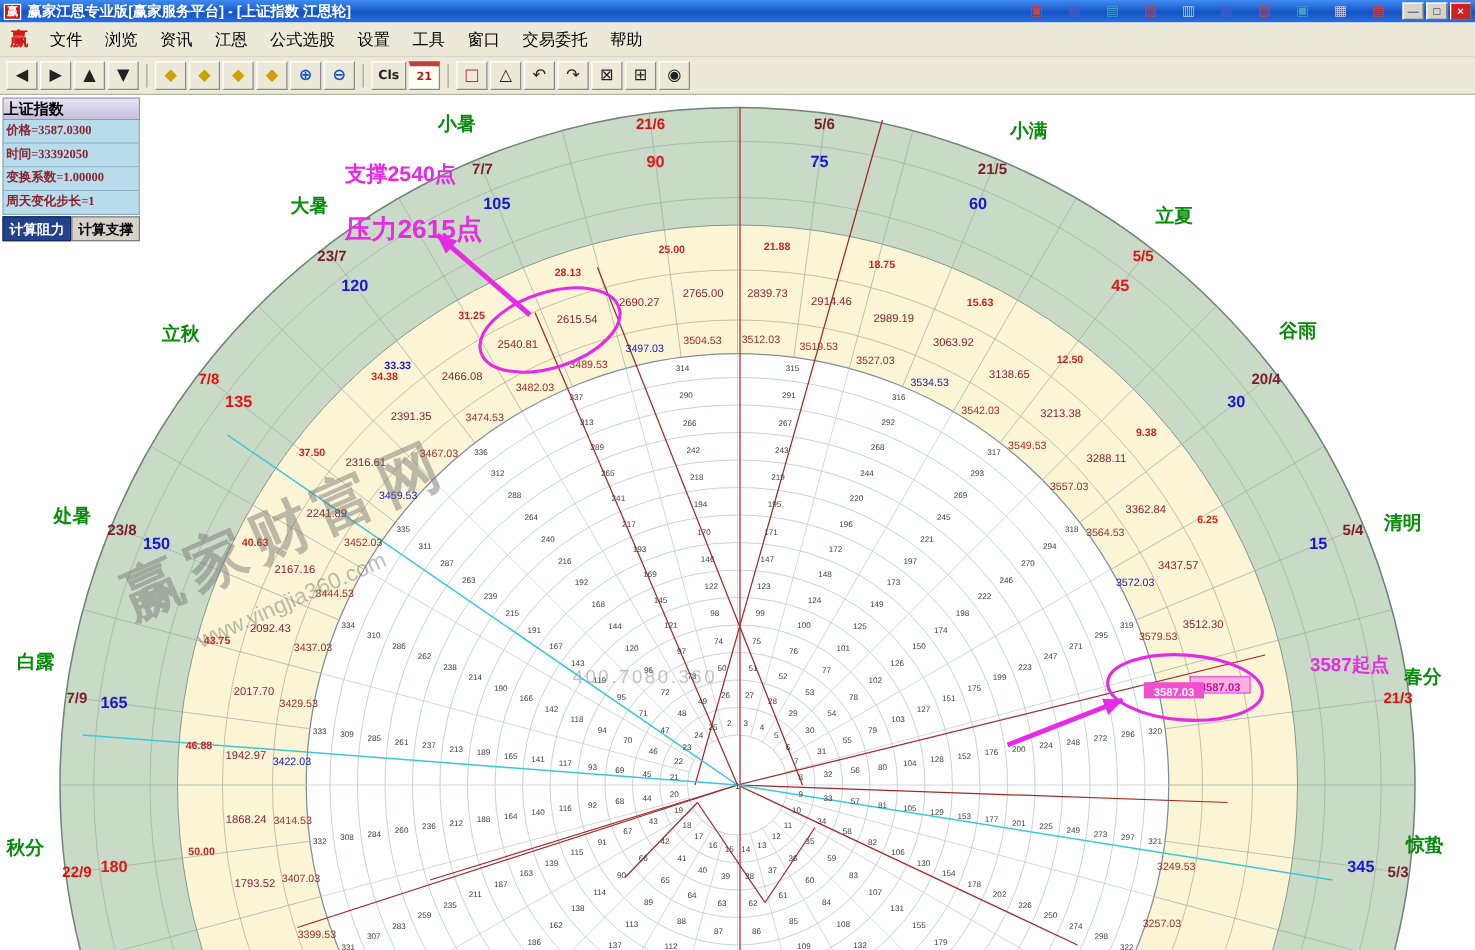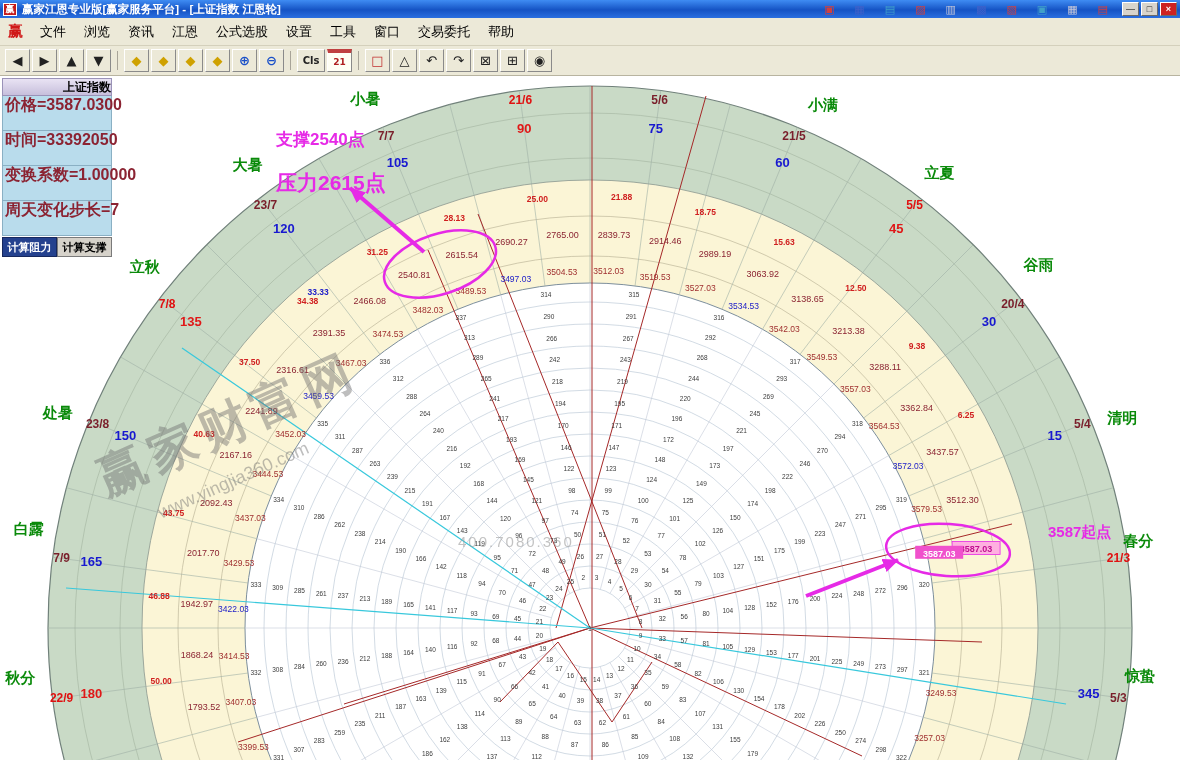--- a/index.html
+++ b/index.html
@@ -34,23 +34,23 @@
   .tb-btn.gold{color:#cfa100;}
   .tb-btn.blue{color:#1a50c8;font-weight:bold;}
   .tb-btn.red{color:#c03030;}
   .tb-btn.textbtn{font-size:10px;font-weight:bold;width:28px;}
   .tb-btn.cal{font-size:9px;font-weight:bold;color:#b02020;background:#fffff4;border-top:4px solid #c04040;}
   .tb-sep{width:1px;height:19px;background:#a8a498;margin:0 4px;}
 
   
   .side-panel{position:absolute;top:78px;left:2px;width:110px;z-index:12;font-weight:bold;}
   .panel-title{height:18px;background:linear-gradient(180deg,#e9e3f4,#c7bfdc);border:1px solid #9a92b8;
-    font-size:12px;text-align:right;line-height:17px;color:#000;}
-  .panel-field{height:35px;background:#b9dcec;border:1px solid #8ab0c4;border-top:none;
-    font-size:16px;line-height:18px;color:#8b2332;padding-left:2px;white-space:nowrap;}
+    font-size:12px;text-align:left;line-height:17px;color:#000;}
+  .panel-field{height:19px;background:#b9dcec;border:1px solid #8ab0c4;border-top:none;
+    font-size:10px;line-height:18px;color:#8b2332;padding-left:2px;white-space:nowrap;font-family:Liberation Serif, serif;}
   .panel-buttons{display:flex;margin-top:1px;}
   .calc-btn{flex:1;height:20px;font-size:11px;border:1px solid #7a7a7a;background:#d6d2ca;color:#000;padding:0;font-weight:bold;}
   .calc-btn.primary{background:#24418e;color:#fff;border-color:#16285e;}
 
   
   #wheel{position:absolute;top:0;left:0;z-index:1;}
 
   
   .anno{position:absolute;color:#e62ae6;font-weight:bold;z-index:15;white-space:nowrap;}
   #anno-support{left:276px;top:128px;font-size:17px;}
@@ -603,21 +603,21 @@
 
 <div class="anno" id="anno-support">支撑2540点</div>
 <div class="anno" id="anno-pressure">压力2615点</div>
 <div class="anno" id="anno-start">3587起点</div>
 
 <div class="side-panel">
   <div class="panel-title">上证指数</div>
   <div class="panel-field">价格=3587.0300</div>
   <div class="panel-field">时间=33392050</div>
   <div class="panel-field">变换系数=1.00000</div>
-  <div class="panel-field">周天变化步长=7</div>
+  <div class="panel-field">周天变化步长=1</div>
   <div class="panel-buttons">
     <button class="calc-btn primary">计算阻力</button>
     <button class="calc-btn">计算支撑</button>
   </div>
 </div>
 
 <div class="titlebar">
   <span class="app-icon">赢</span>
   <span class="title-text">赢家江恩专业版[赢家服务平台] - [上证指数 江恩轮]</span>
   <div class="tb-icons" id="titlebar-icons">

